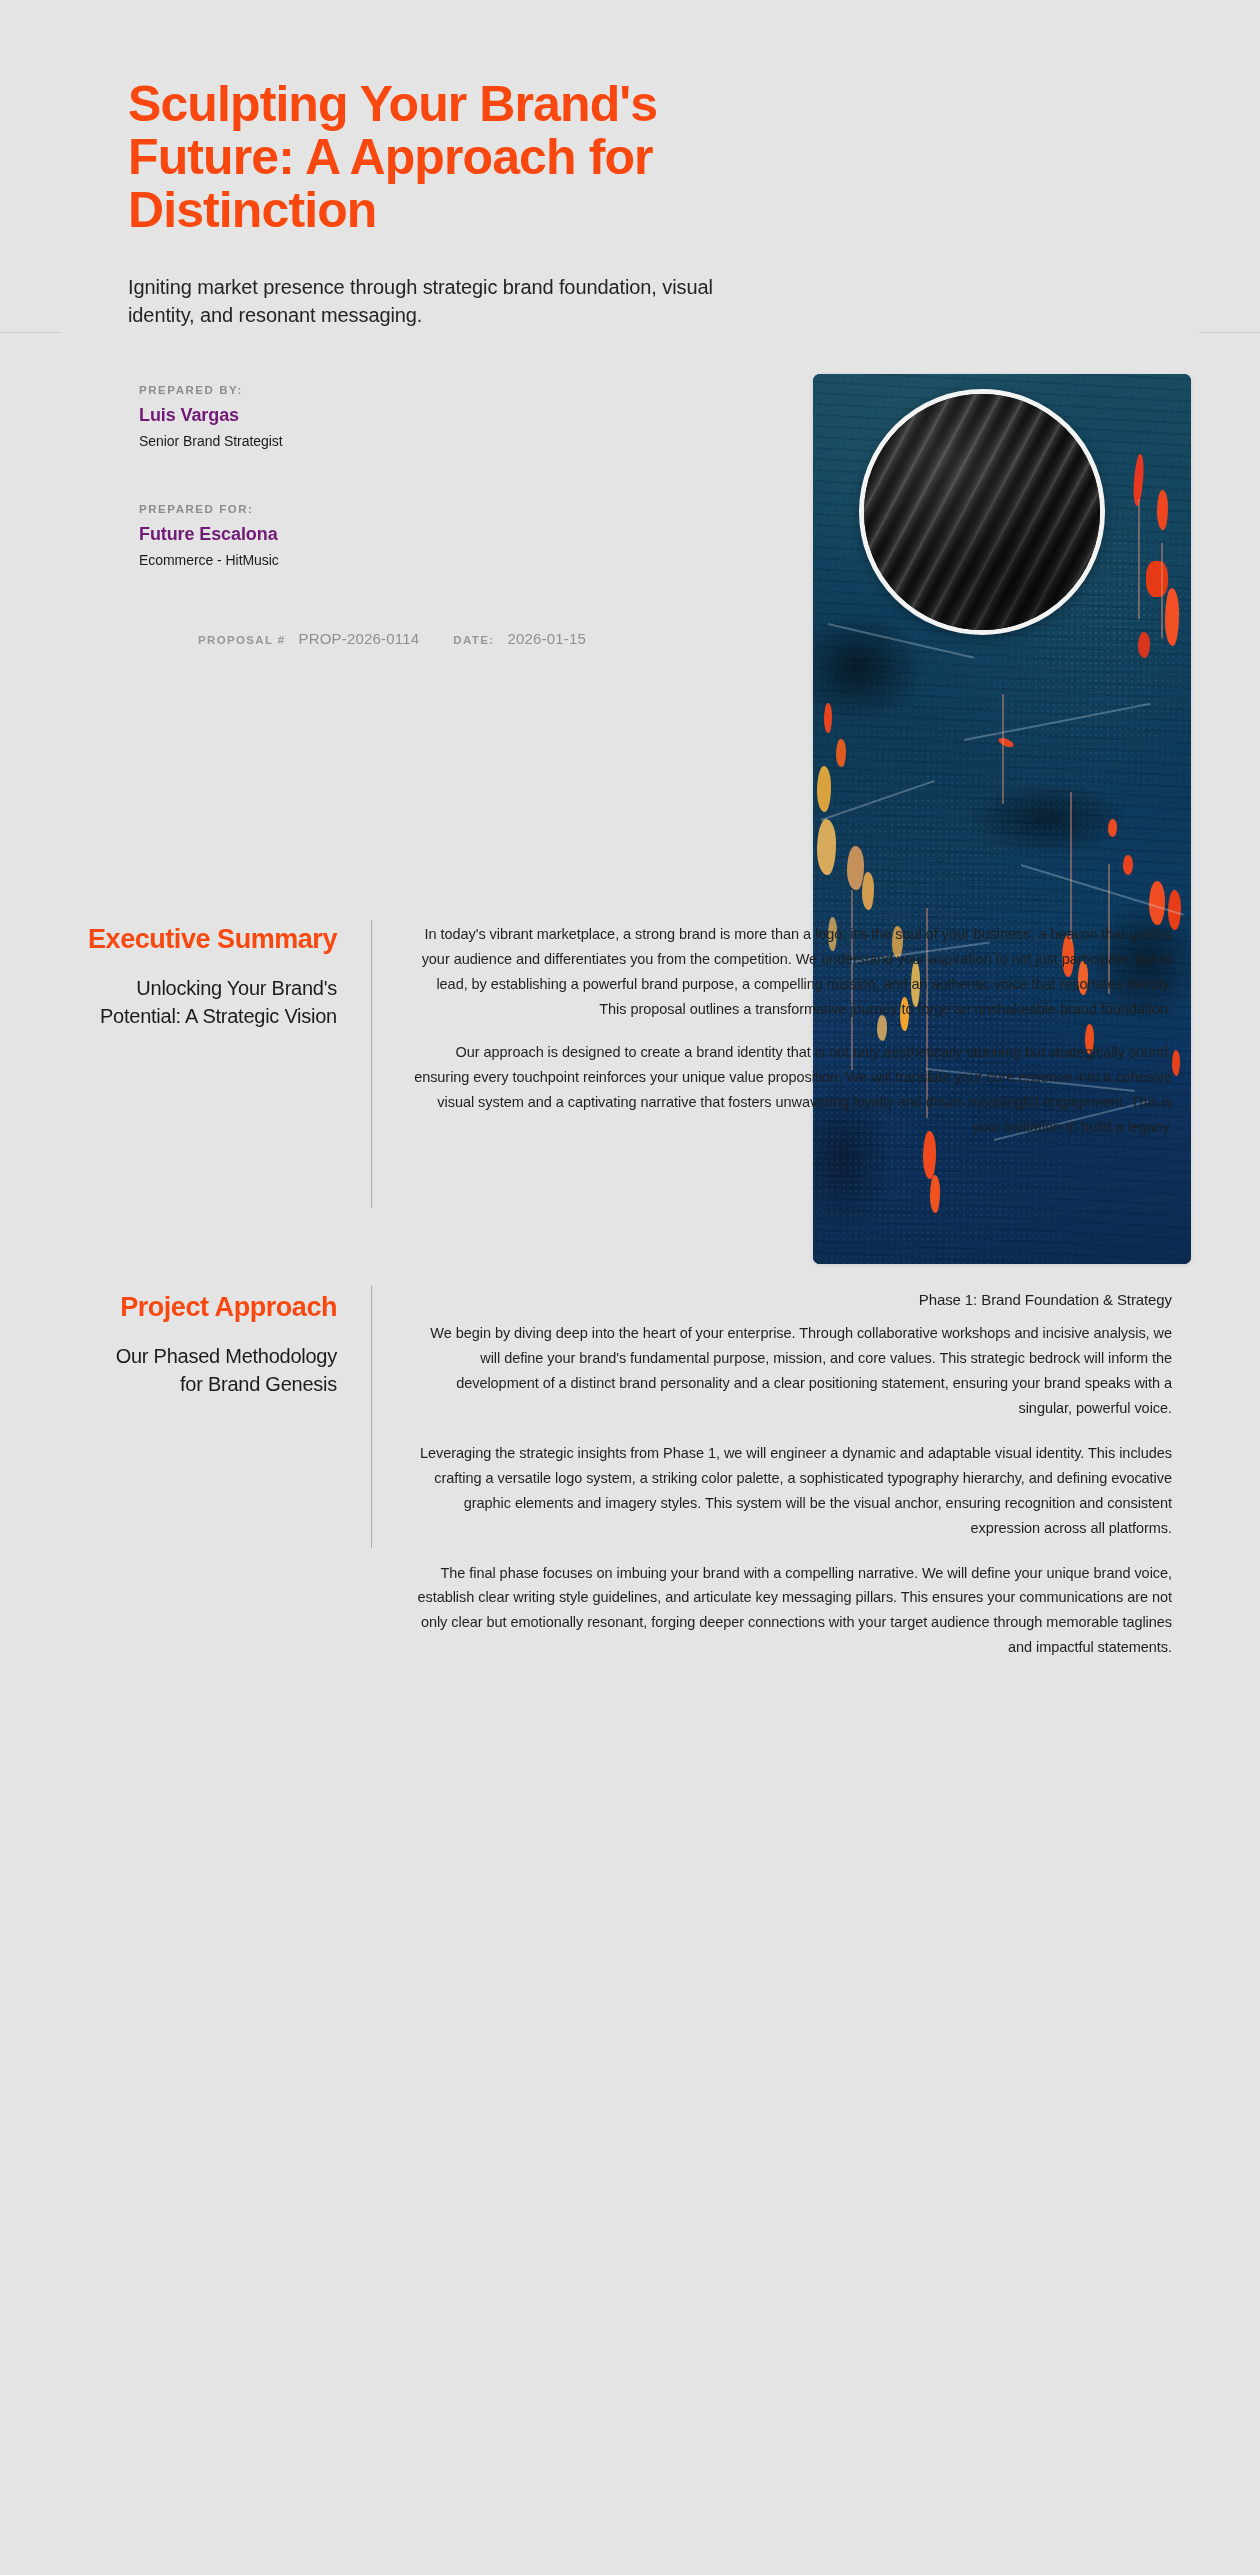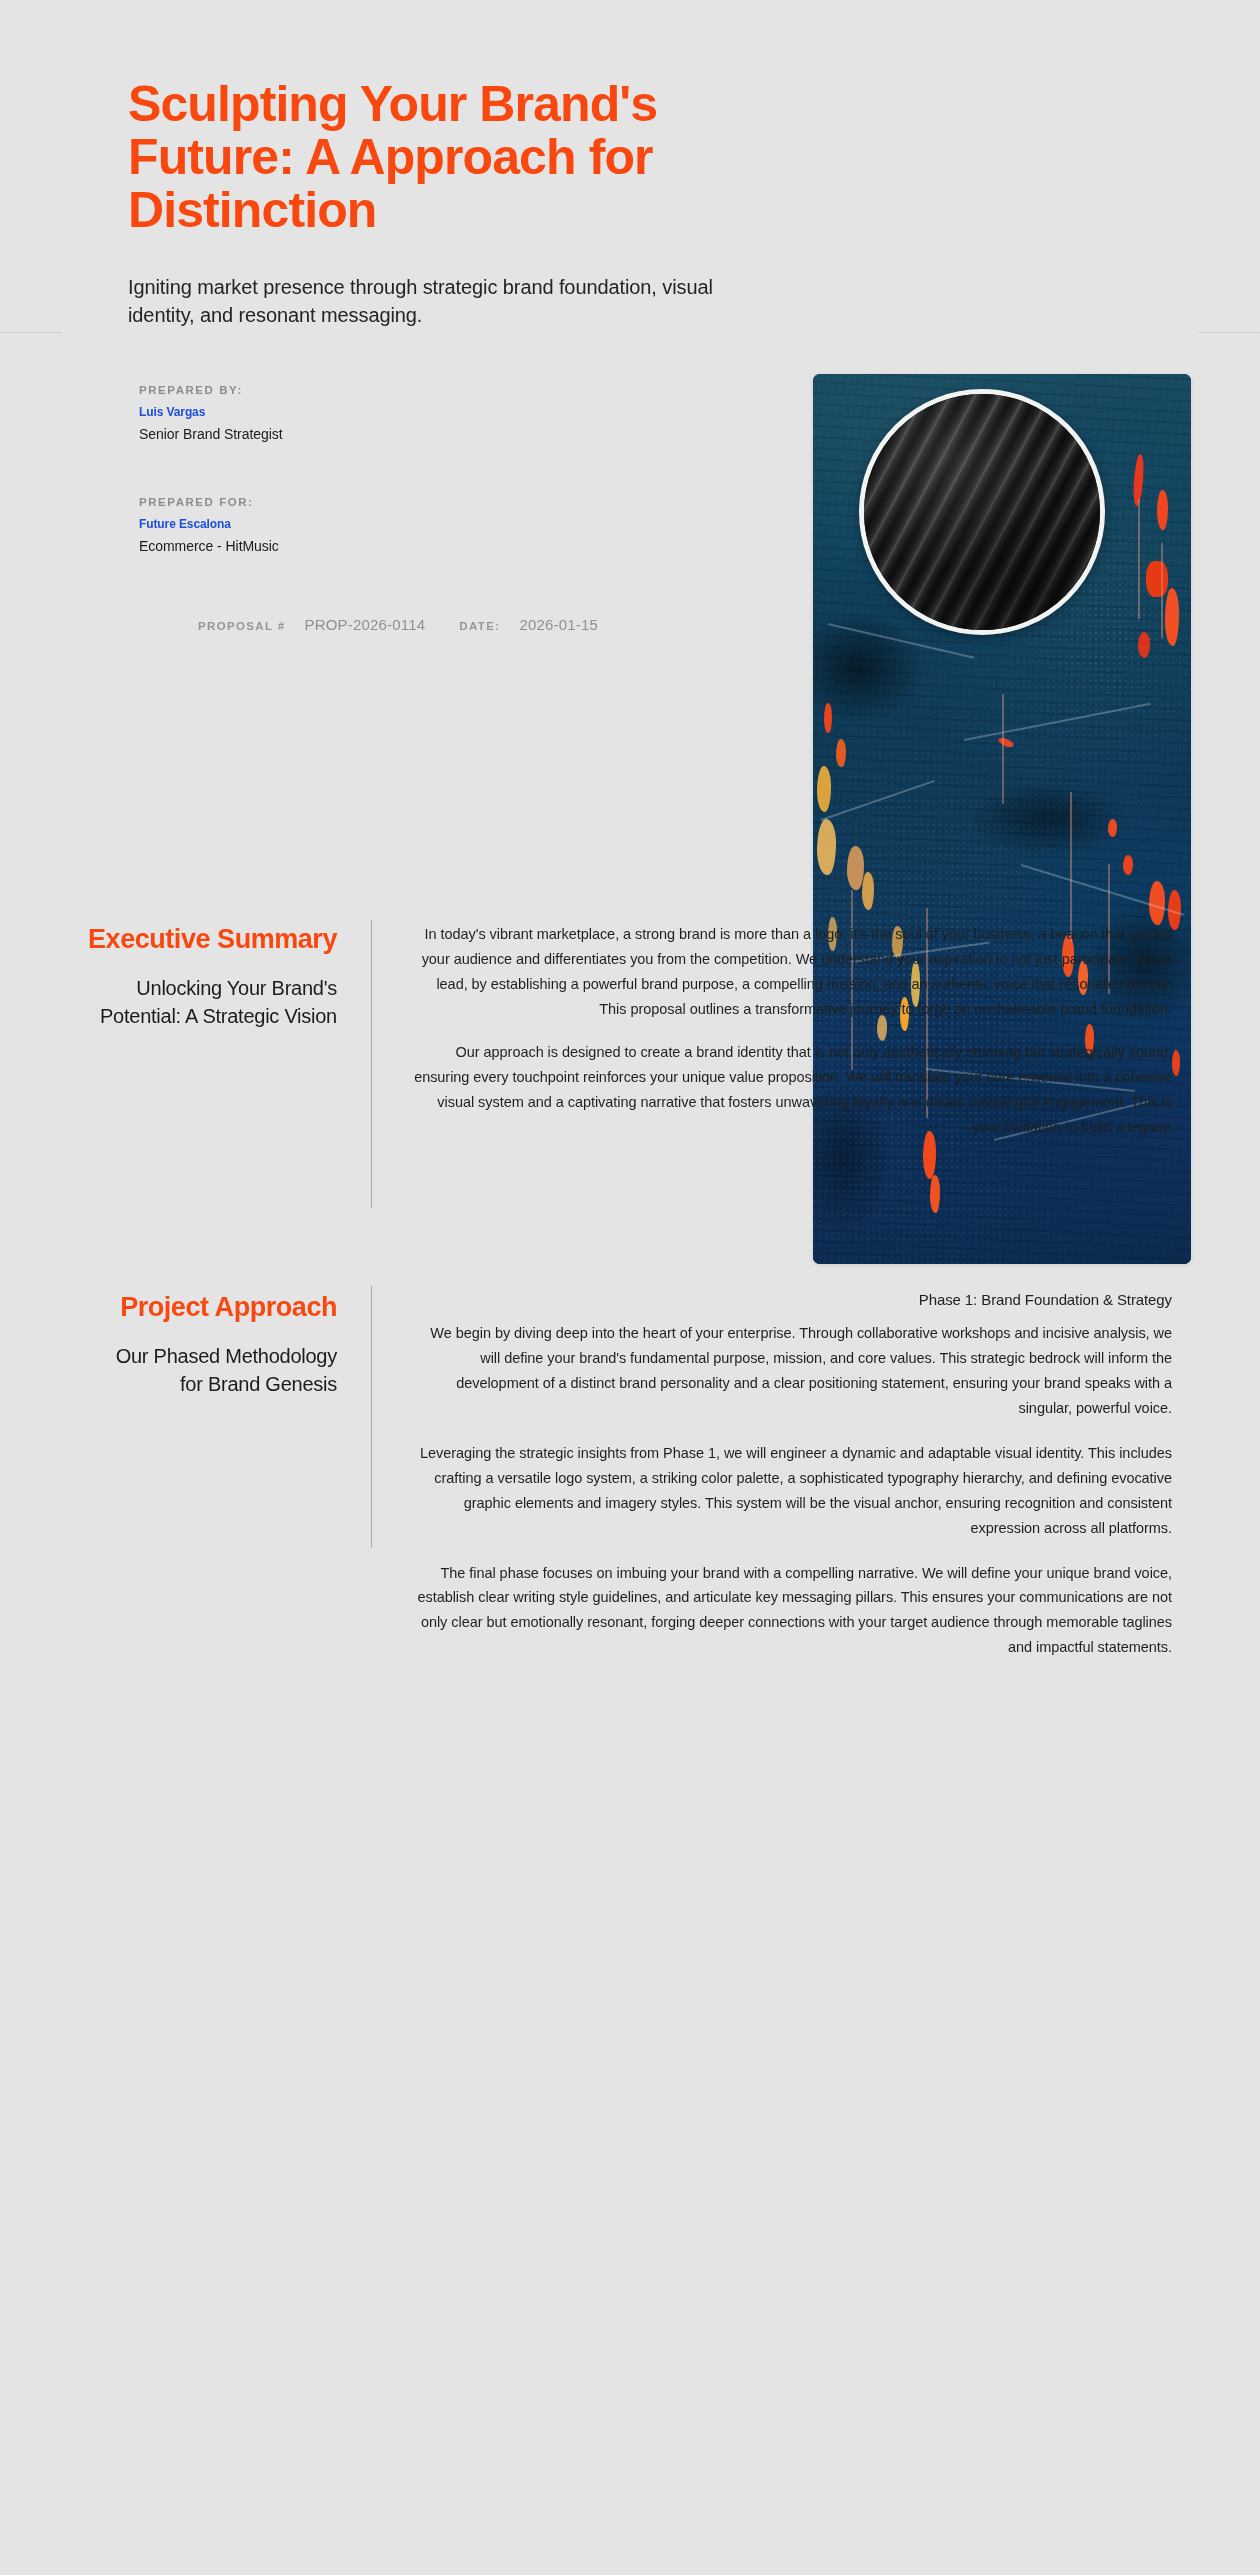--- a/index.html
+++ b/index.html
@@ -80,42 +80,42 @@
   .meta-label {
     font-size: 11.5px;
     letter-spacing: 1.55px;
     font-weight: 700;
     color: #8b8d8f;
     text-transform: uppercase;
     padding-left: 11px;
   }
   .meta-name {
     margin-top: 9px;
-    font-size: 12px;
+    font-size: 18px;
     font-weight: 700;
-    color: #1d4ed8;
+    color: #701a75;
     padding-left: 11px;
     letter-spacing: -0.1px;
   }
   .meta-role {
     margin-top: 7px;
     font-size: 14px;
     color: #191b1c;
     padding-left: 11px;
     letter-spacing: -0.05px;
   }
 
   .doc-meta {
     margin-top: 62px;
     display: flex;
     align-items: baseline;
     gap: 34px;
     padding-left: 70px;
   }
-  .doc-meta-group { display: flex; align-items: baseline; gap: 19px; }
+  .doc-meta-group { display: flex; align-items: baseline; gap: 13px; }
   .doc-meta-key {
     font-size: 11.5px;
     font-weight: 700;
     letter-spacing: 1.35px;
     text-transform: uppercase;
     color: #95979a;
   }
   .doc-meta-val {
     font-size: 15px;
     color: #8d9094;

